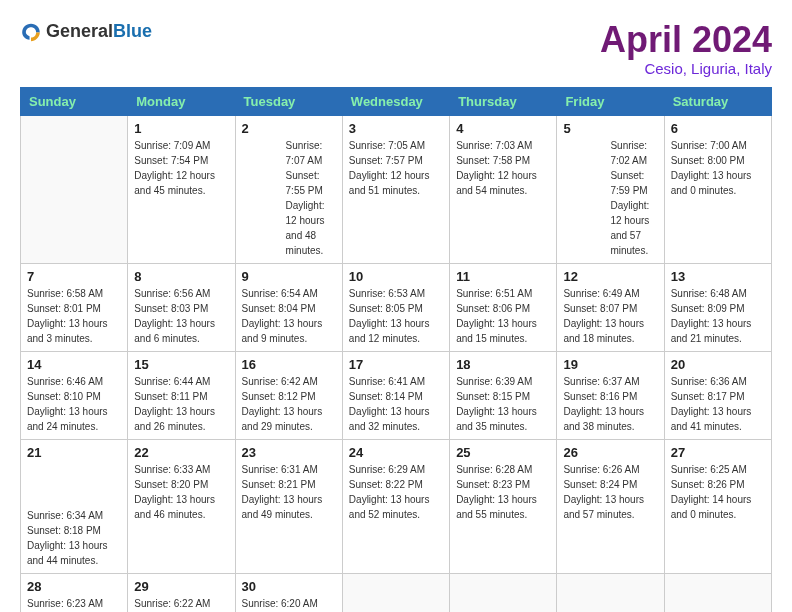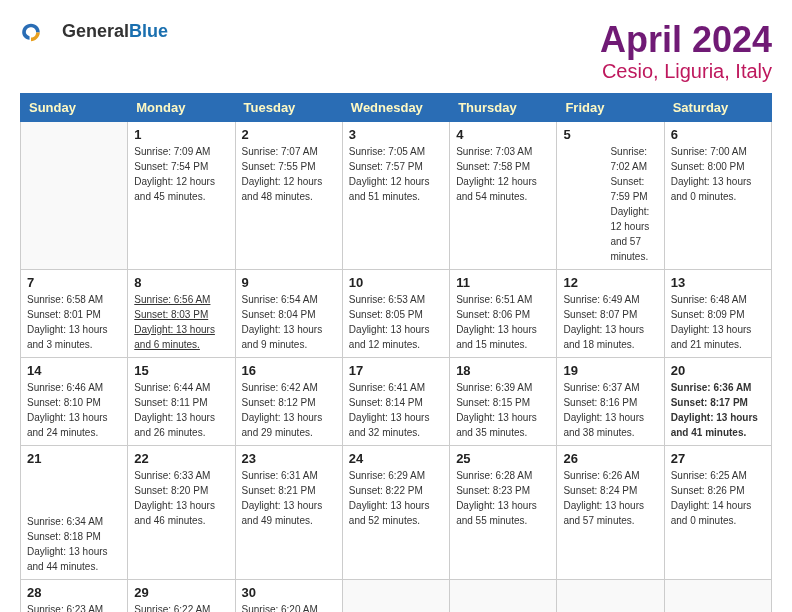--- a/index.html
+++ b/index.html
@@ -12,47 +12,47 @@
     }
     .header {
       display: flex;
       justify-content: space-between;
       align-items: flex-start;
       margin-bottom: 10px;
     }
     .logo {
       display: flex;
       align-items: center;
-      gap: 20px;
+      gap: 4px;
     }
     .logo-icon {
       width: 22px;
       height: 22px;
     }
     .title-block {
       text-align: right;
     }
     .calendar-title {
       font-size: 36px;
       font-weight: bold;
       color: #701a75;
       line-height: 1.1;
     }
     .calendar-subtitle {
-      font-size: 20px;
-      color: #be185d;
+      font-size: 15px;
+      color: #6d28d9;
     }
     table {
       width: 100%;
       border-collapse: collapse;
       font-size: 11px;
     }
     thead tr th {
       background-color: #2a6db5;
-      color: #fef9c3;
+      color: #86efac;
       text-align: left;
       padding: 6px 8px;
       font-size: 13px;
       font-weight: bold;
       border: 1px solid #2a6db5;
     }
     tbody tr td {
       border: 1px solid #ccc;
       vertical-align: top;
       padding: 5px 6px;
@@ -116,21 +116,21 @@
         <td class="empty-cell"></td>
         <td>
           <span class="day-number">1</span>
           <div class="day-info" style="white-space: pre-line;">Sunrise: 7:09 AM
 Sunset: 7:54 PM
 Daylight: 12 hours
 and 45 minutes.</div>
         </td>
         <td>
           <span class="day-number">2</span>
-          <div class="day-info" style="white-space: pre-line;">Sunrise: 7:07 AM
+          <div class="day-info" style="white-space: pre-line; margin-left: 44px;">Sunrise: 7:07 AM
 Sunset: 7:55 PM
 Daylight: 12 hours
 and 48 minutes.</div>
         </td>
         <td>
           <span class="day-number">3</span>
           <div class="day-info" style="white-space: pre-line;">Sunrise: 7:05 AM
 Sunset: 7:57 PM
 Daylight: 12 hours
 and 51 minutes.</div>
@@ -160,21 +160,21 @@
       <tr>
         <td>
           <span class="day-number">7</span>
           <div class="day-info" style="white-space: pre-line;">Sunrise: 6:58 AM
 Sunset: 8:01 PM
 Daylight: 13 hours
 and 3 minutes.</div>
         </td>
         <td>
           <span class="day-number">8</span>
-          <div class="day-info" style="white-space: pre-line; text-decoration: underline;">Sunrise: 6:56 AM
+          <div class="day-info" style="white-space: pre-line;">Sunrise: 6:56 AM
 Sunset: 8:03 PM
 Daylight: 13 hours
 and 6 minutes.</div>
         </td>
         <td>
           <span class="day-number">9</span>
           <div class="day-info" style="white-space: pre-line;">Sunrise: 6:54 AM
 Sunset: 8:04 PM
 Daylight: 13 hours
 and 9 minutes.</div>
@@ -246,21 +246,21 @@
         </td>
         <td>
           <span class="day-number">19</span>
           <div class="day-info" style="white-space: pre-line;">Sunrise: 6:37 AM
 Sunset: 8:16 PM
 Daylight: 13 hours
 and 38 minutes.</div>
         </td>
         <td>
           <span class="day-number">20</span>
-          <div class="day-info" style="white-space: pre-line; font-weight: bold;">Sunrise: 6:36 AM
+          <div class="day-info" style="white-space: pre-line;">Sunrise: 6:36 AM
 Sunset: 8:17 PM
 Daylight: 13 hours
 and 41 minutes.</div>
         </td>
       </tr>
       <tr>
         <td>
           <span class="day-number">21</span>
           <div class="day-info" style="white-space: pre-line; margin-top: 48px;">Sunrise: 6:34 AM
 Sunset: 8:18 PM

